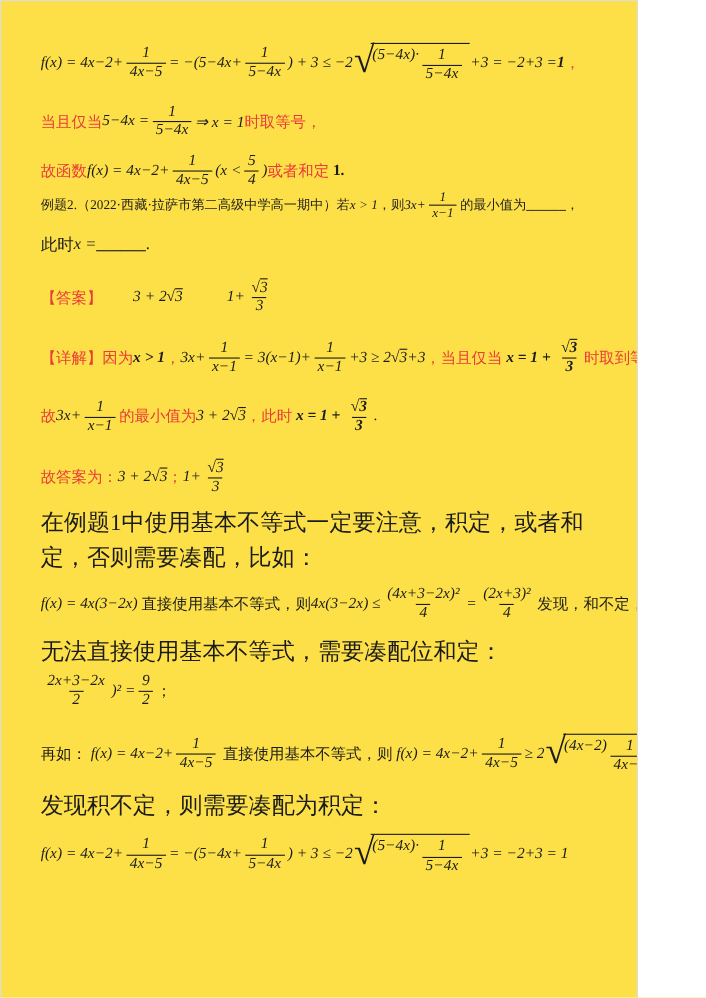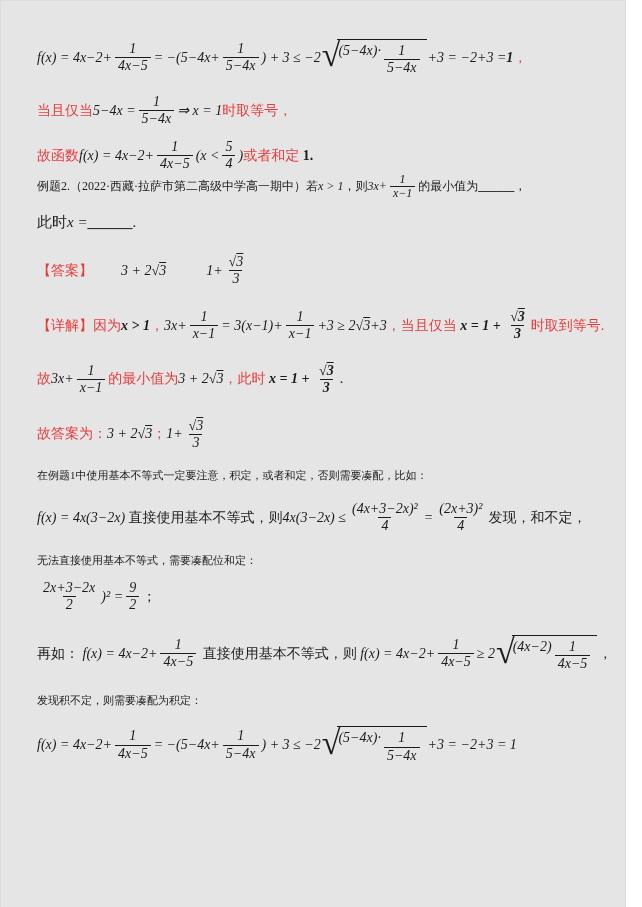--- a/index.html
+++ b/index.html
@@ -1,22 +1,22 @@
 <!DOCTYPE html>
 <html style="--red: #e93b3b; --blue: #3a3af2; --ink: #1b1b1b;"><head>
 <meta charset="utf-8">
 <style>
   *{box-sizing:border-box}
   html,body{margin:0;padding:0}
   body{width:642px;height:907px;background:#fff;color:var(--ink,#1b1b1b);
        font-family:"Liberation Serif",serif;font-size:15px}
-  .page{width:626px;height:907px;border:1px solid #dcdcdc;border-bottom:none;
-        padding:24px 30px 0 36px;overflow:hidden;background:#e5e5e5}
+  .page{width:580px;height:907px;border:1px solid #dcdcdc;border-bottom:none;
+        padding:24px 30px 0 36px;overflow:hidden;background:#fde047}
   .line{display:flex;align-items:center;white-space:pre;font-size:14px}
-  .tpara{font-size:11px;line-height:32px;white-space:pre-wrap}
+  .tpara{font-size:21px;line-height:32px;white-space:pre-wrap}
   .math{font-style:italic;font-family:"Liberation Serif",serif}
   .b{font-weight:bold}
   .red{color:var(--red,#e93b3b)}
   .blue{color:var(--blue,#3a3af2)}
   .cnb{font-weight:normal}
   .frac{display:inline-flex;flex-direction:column;align-items:center;text-align:center;
         font-style:italic;margin:0 3px;line-height:1.15}
   .frac .num{padding:0 3px}
   .frac .den{border-top:1px solid currentColor;padding:0 3px}
   .sqrt{display:inline-flex;align-items:center;margin:0 1px}

